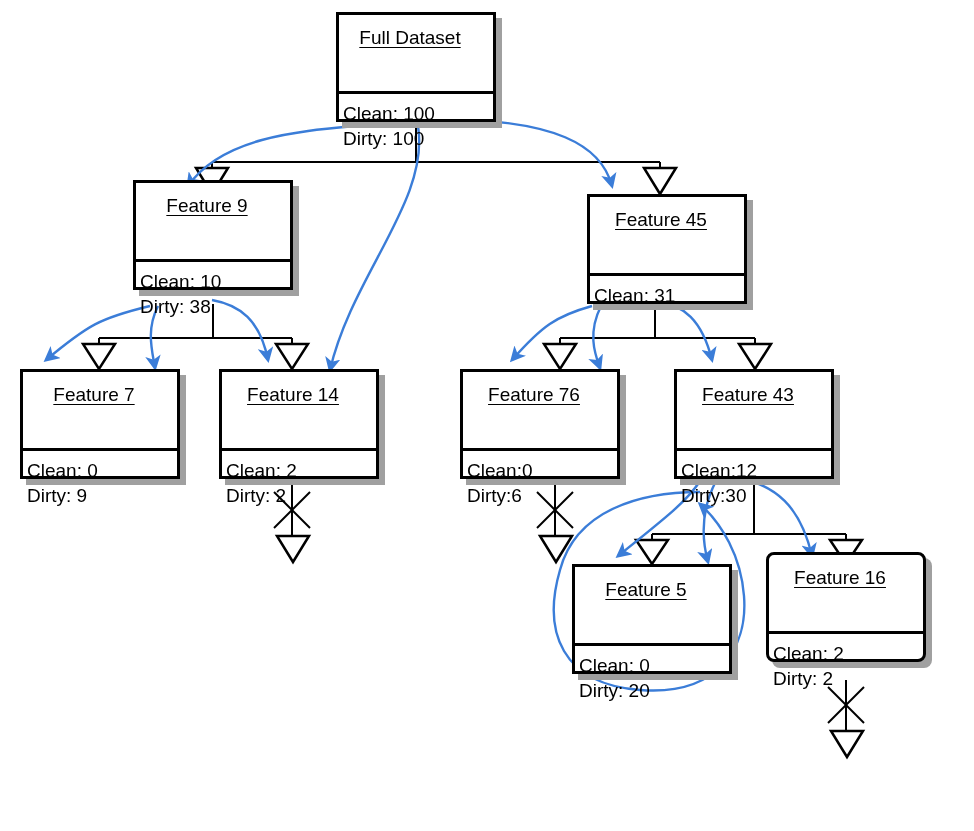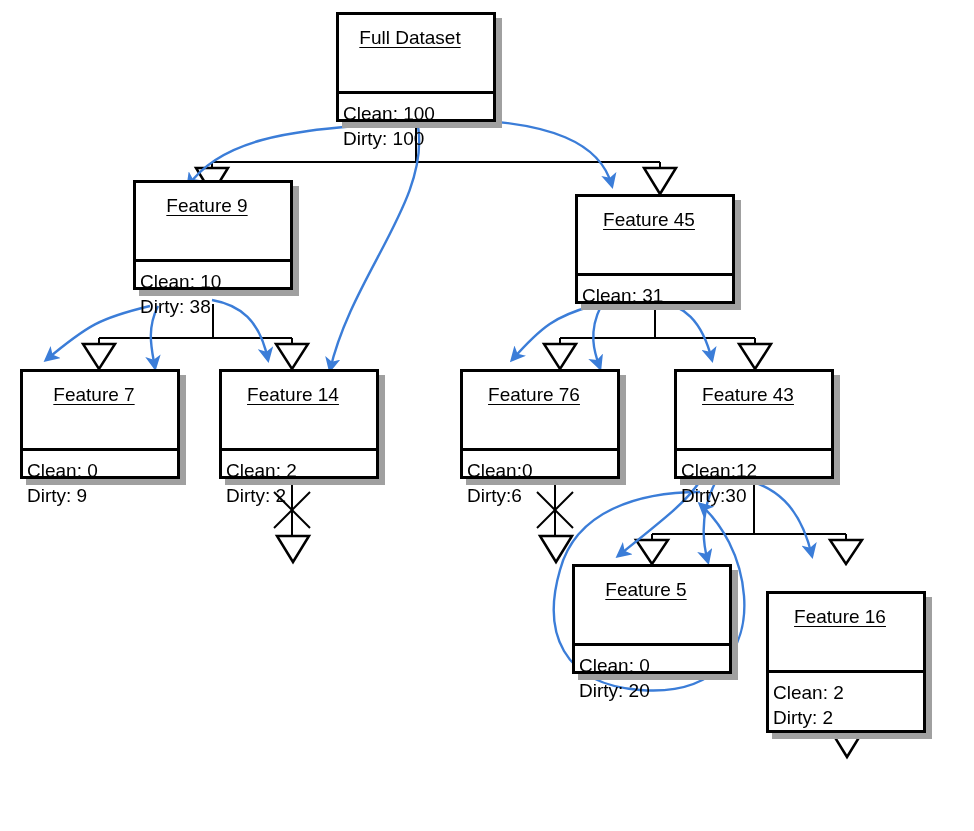--- a/index.html
+++ b/index.html
@@ -176,21 +176,21 @@
   <div class="node" style="left:133px; top:180px; width:160px; height:110px;">
     <div class="node-title" style="height:50px;">
       <span>Feature 9</span>
     </div>
     <div class="node-body">
       <div class="line">Clean: 10</div>
       <div class="line">Dirty: 38</div>
     </div>
   </div>
 
-  <div class="node" style="left:575px; top:194px; width:160px; height:110px;">
+  <div class="node" style="left:587px; top:194px; width:160px; height:110px;">
     <div class="node-title" style="height:50px;">
       <span>Feature 45</span>
     </div>
     <div class="node-body">
       <div class="line">Clean: 31</div>
     </div>
   </div>
 
   <div class="node" style="left:20px; top:369px; width:160px; height:110px;">
     <div class="node-title" style="height:50px;">
@@ -235,21 +235,21 @@
   <div class="node" style="left:572px; top:564px; width:160px; height:110px;">
     <div class="node-title" style="height:50px;">
       <span>Feature 5</span>
     </div>
     <div class="node-body">
       <div class="line">Clean: 0</div>
       <div class="line">Dirty: 20</div>
     </div>
   </div>
 
-  <div class="node" style="left:766px; top:591px; width:160px; height:142px;">
+  <div class="node" style="left:766px; top:552px; width:160px; height:110px;border-radius:8px;">
     <div class="node-title" style="height:50px;">
       <span>Feature 16</span>
     </div>
     <div class="node-body">
       <div class="line">Clean: 2</div>
       <div class="line">Dirty: 2</div>
     </div>
   </div>
 
 </div>

